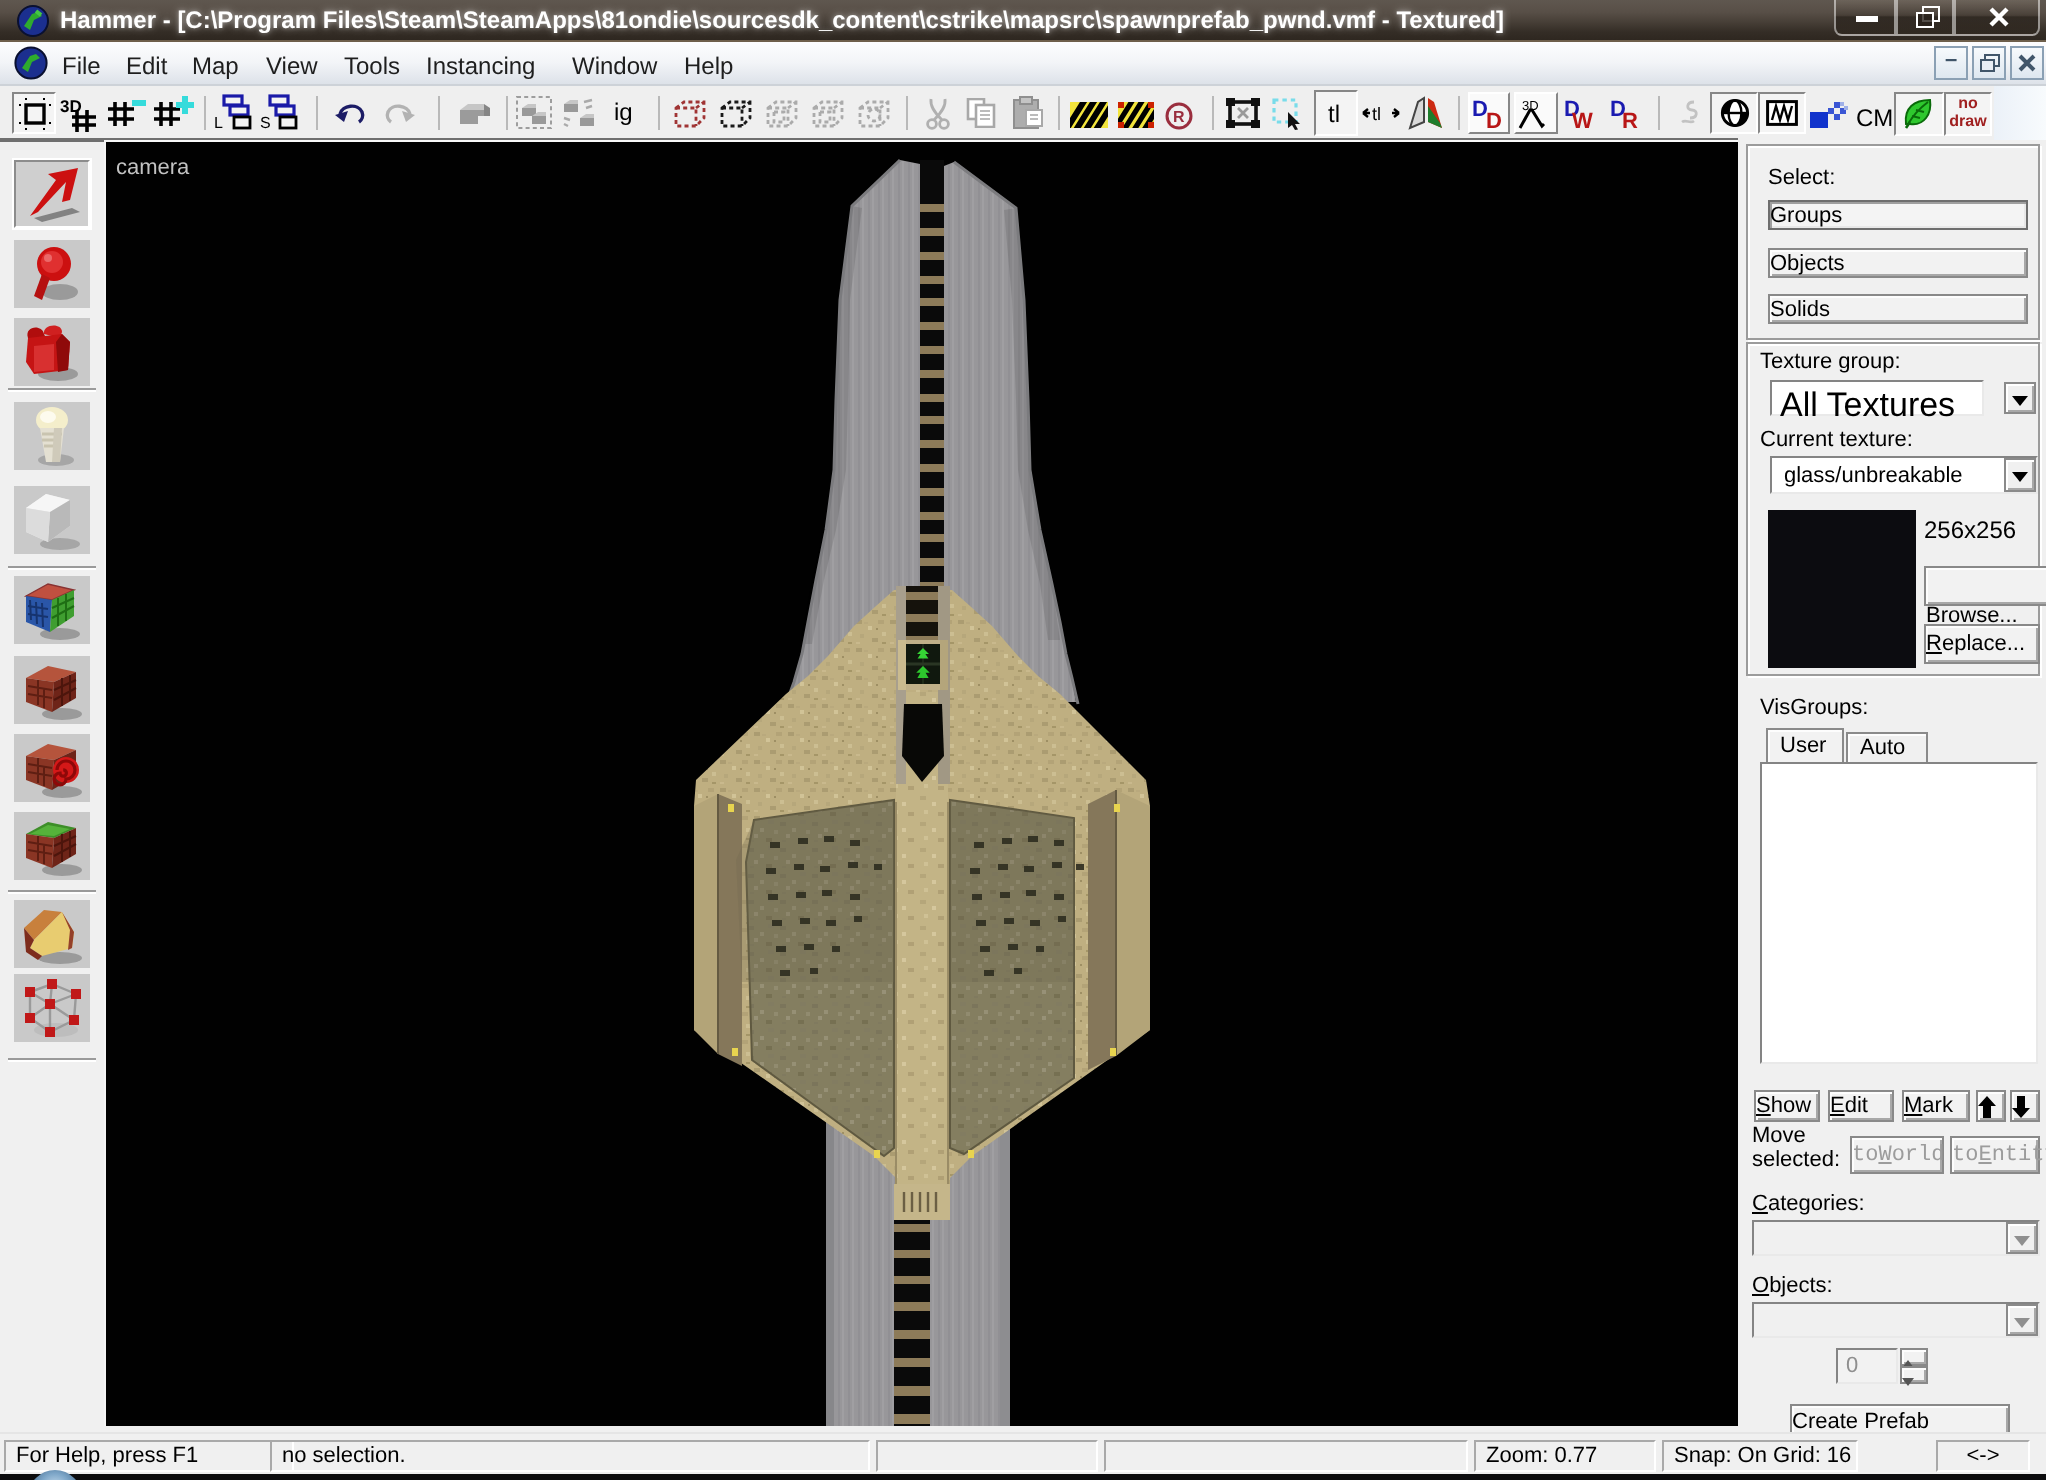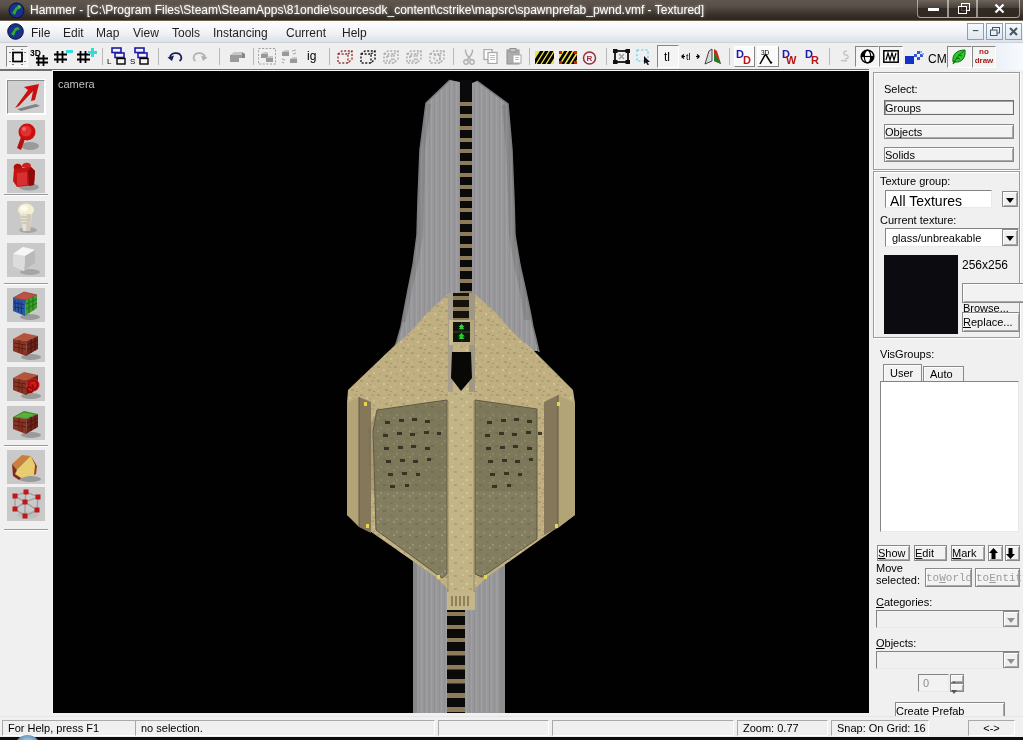--- a/index.html
+++ b/index.html
@@ -1,21 +1,21 @@
 <!DOCTYPE html>
 <html><head>
 <meta charset="utf-8">
 <style>
   * { margin:0; padding:0; box-sizing:border-box; }
   html,body { width:1023px; height:740px; overflow:hidden; }
   body { font-family:"Liberation Sans", sans-serif; position:relative; background:#f0f0f0; }
   .abs { position:absolute; }
   
   #title { left:0; top:0; width:1023px; height:21px;
-    background:linear-gradient(180deg,#5f574f 0%,#584f47 30%,#473f37 55%,#342d26 80%,#2e2720 100%); border-bottom:1px solid #6e5f4b; }
+    background:linear-gradient(180deg,#5f574f 0%,#584f47 30%,#473f37 55%,#342d26 80%,#2e2720 100%); border-bottom:1px solid #6e5f4b;font-weight:bold; }
   #title .txt { left:30px; top:3px; color:#fff; font-size:12px; white-space:nowrap;
     text-shadow:0 0 4px rgba(255,255,255,.45), 0 0 2px rgba(255,255,255,.3); }
   .capbtn { top:0px; height:18px; background:linear-gradient(180deg,rgba(120,110,100,.55),rgba(62,54,46,.5) 45%,rgba(30,24,18,.6) 50%,rgba(48,40,32,.55));
     border:1px solid rgba(255,255,255,.5); border-top:none; }
   
   #menubar { left:0; top:21px; width:1023px; height:22px;
     background:linear-gradient(180deg,#fdfdfe 0%,#f2f4f7 50%,#dde2e9 100%); border-bottom:1px solid #cdd2d8; }
   #menubar span { position:absolute; top:5px; font-size:12px; color:#1e1e1e; }
   
   #toolbar { left:0; top:43px; width:1023px; height:27px; background:#efefef; }
@@ -87,21 +87,21 @@
     <svg class="abs" style="left:7px;top:2px" width="17" height="17" viewBox="0 0 17 17">
       <circle cx="8.5" cy="8.5" r="7.8" fill="#1b2f8f" stroke="#0a1030" stroke-width="1"></circle>
       <path d="M4 11 L8 5 L11 4 L13 6 L9 8 L7 13 Z" fill="#2eab2e"></path>
     </svg>
     <span style="left:31px">File</span>
     <span style="left:63px">Edit</span>
     <span style="left:96px">Map</span>
     <span style="left:133px">View</span>
     <span style="left:172px">Tools</span>
     <span style="left:213px">Instancing</span>
-    <span style="left:286px">Current</span>
+    <span style="left:286px">Window</span>
     <span style="left:342px">Help</span>
 
     <div class="abs" style="left:967px;top:2px;width:17px;height:17px;background:linear-gradient(180deg,#f7fafc,#dee7f0);border:1px solid #8ba0b4;color:#3f5468;font-size:11px;text-align:center;font-weight:bold">–</div>
     <div class="abs" style="left:986px;top:2px;width:17px;height:17px;background:linear-gradient(180deg,#f7fafc,#dee7f0);border:1px solid #8ba0b4">
       <svg style="position:absolute;left:3px;top:3px" width="10" height="9" viewBox="0 0 10 9">
         <rect x="2.5" y="0.5" width="7" height="5.5" fill="none" stroke="#41566a"></rect>
         <rect x="0.5" y="3" width="6.5" height="5.5" fill="#e8eef5" stroke="#41566a"></rect>
       </svg>
     </div>
     <div class="abs" style="left:1005px;top:2px;width:17px;height:17px;background:linear-gradient(180deg,#f7fafc,#dee7f0);border:1px solid #8ba0b4">
@@ -692,21 +692,21 @@
 
   <div class="abs" id="rpanel">
     <div class="gbox" style="left:4px;top:2px;width:147px;height:98px"></div>
     <div class="lbl" style="left:15px;top:13px">Select:</div>
     <div class="b3 pr" style="left:15px;top:30px;width:130px;height:15px;padding-top:1px">Groups</div>
     <div class="b3" style="left:15px;top:54px;width:130px;height:15px;padding-top:1px">Objects</div>
     <div class="b3" style="left:15px;top:77px;width:130px;height:15px;padding-top:1px">Solids</div>
 
     <div class="gbox" style="left:4px;top:101px;width:147px;height:167px"></div>
     <div class="lbl" style="left:11px;top:105px">Texture group:</div>
-    <div class="sunk" style="left:16px;top:120px;width:107px;height:18px;font-size:14px;padding:2px 0 0 4px">All Textures</div>
+    <div class="sunk" style="left:16px;top:120px;width:107px;height:18px;font-size:17px;padding:2px 0 0 4px">All Textures</div>
     <div class="cbar" style="left:133px;top:121px;height:16px"></div>
     <div class="lbl" style="left:11px;top:144px">Current texture:</div>
     <div class="sunk" style="left:16px;top:158px;width:134px;height:19px;font-size:11px;padding:3px 0 0 6px">glass/unbreakable</div>
     <div class="cbar" style="left:133px;top:159px;height:17px"></div>
     <div class="abs" style="left:15px;top:185px;width:74px;height:79px;background:#0c0c10"></div>
     <div class="lbl" style="left:93px;top:188px;font-size:12px">256x256</div>
     <div class="b3" style="left:93px;top:213px;width:76px;height:20px;padding-top:18px"><u>B</u>rowse...</div>
     <div class="b3" style="left:93px;top:242px;width:58px;height:20px;padding-top:3px"><u>R</u>eplace...</div>
 
     <div class="lbl" style="left:11px;top:278px">VisGroups:</div>

